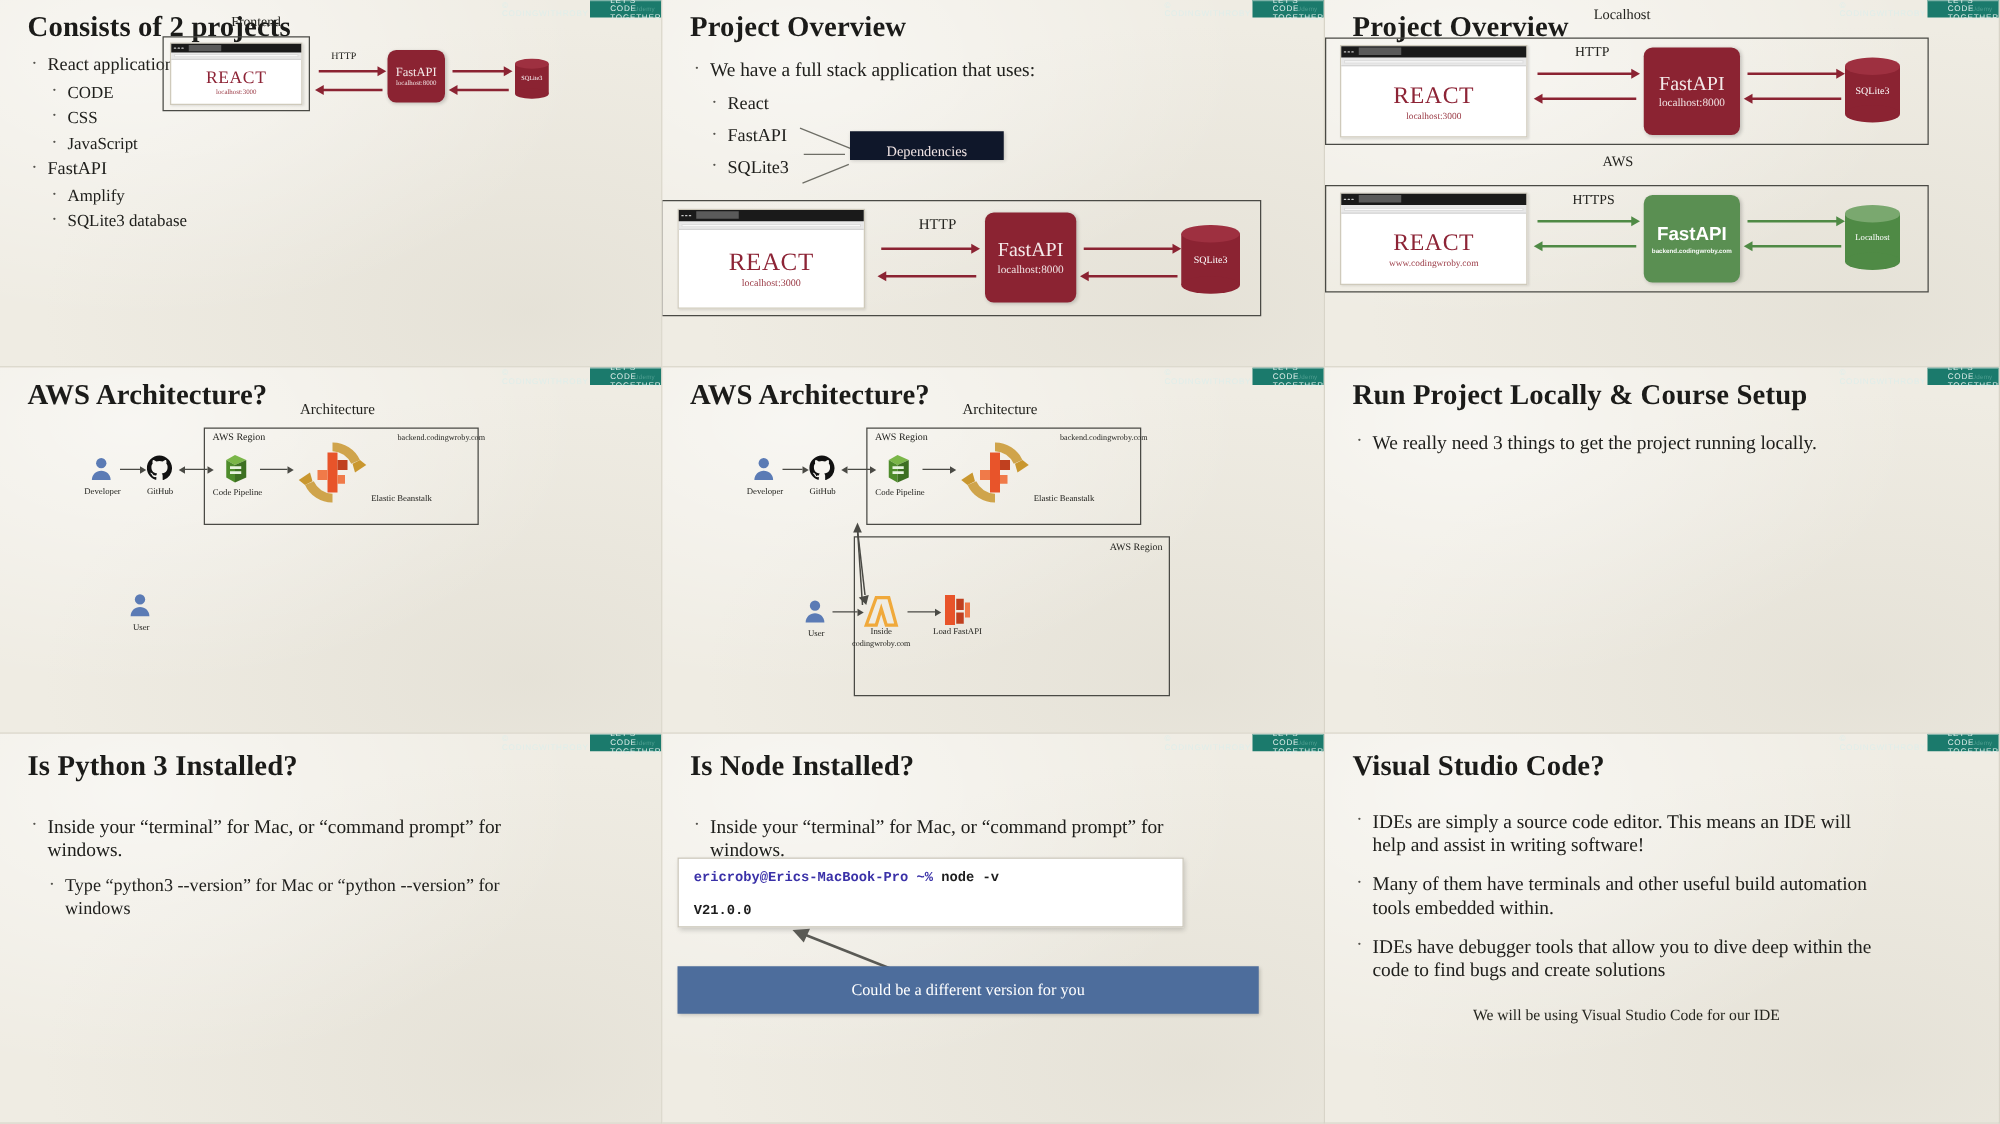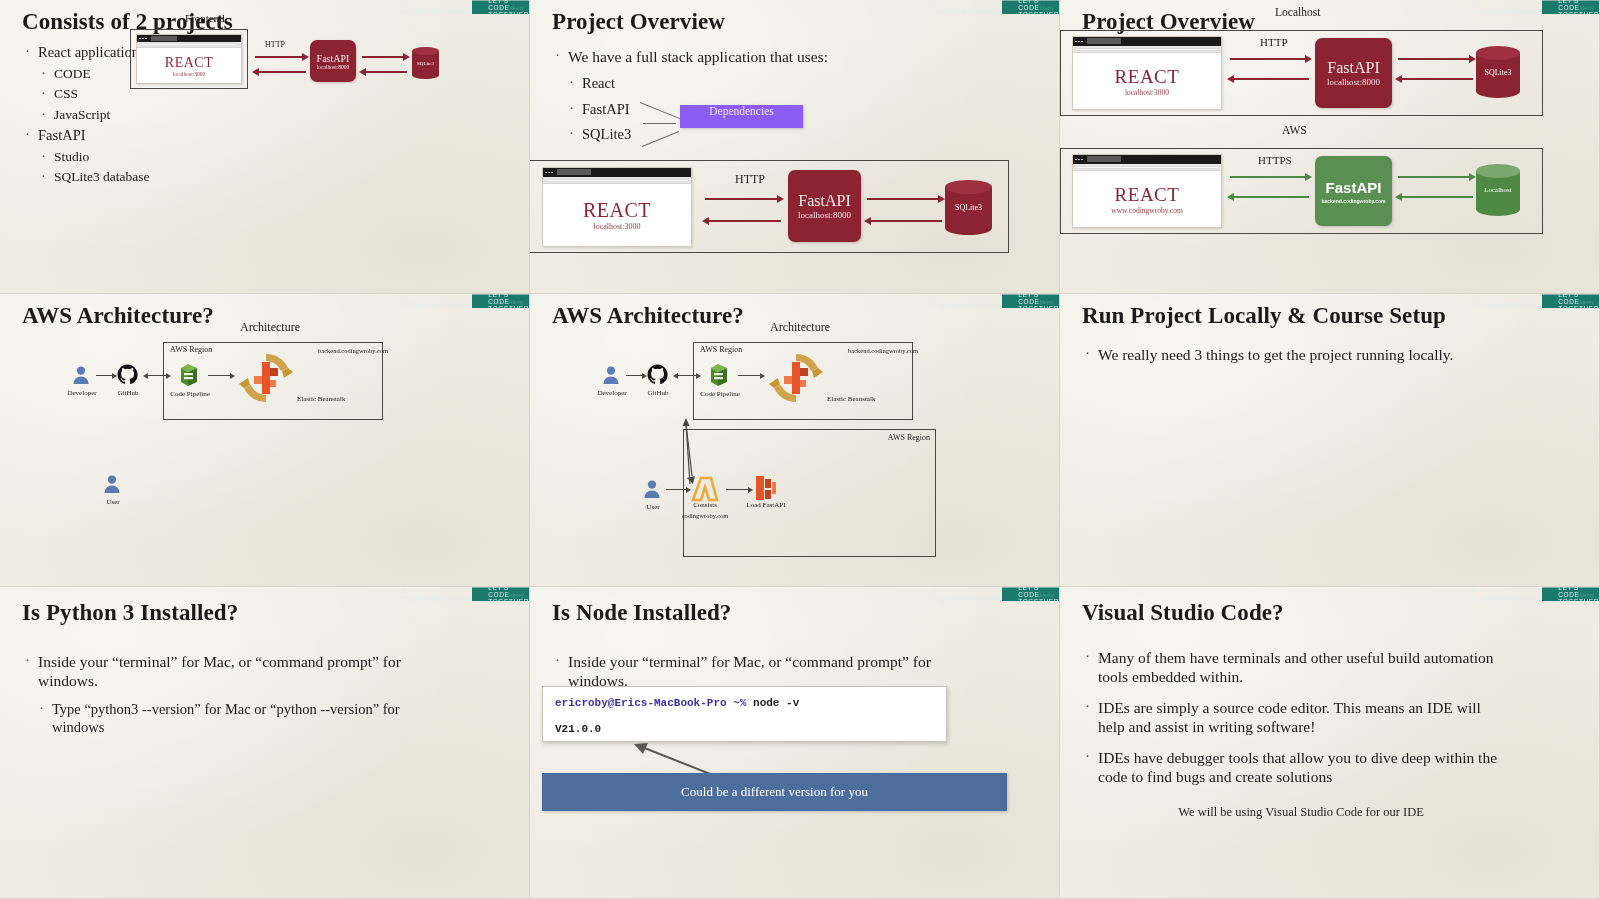--- a/index.html
+++ b/index.html
@@ -135,22 +135,22 @@
   .arrow.red { color:#8b2332; }
   .arrow.grn { color:#4f8a45; }
 
   .frame { position:absolute; border:1px solid #4a4a45; }
   .caption { position:absolute; color:#23231f; }
   .lblhttp { position:absolute; color:#23231f; }
 
   
   .dep-box {
     position:absolute;
-    background:#8b5cf6; color:#f0e4e4;
-    display:flex; align-items:flex-start; justify-content:center;
+    background:#0f172a; color:#f0e4e4;
+    display:flex; align-items:flex-end; justify-content:center;
     box-shadow:1px 1px 3px rgba(0,0,0,.18);
   }
   .leader { position:absolute; background:#6e6e66; height:1px; transform-origin:left center; }
 
   
   .term {
     position:absolute; background:#fff;
     border:1px solid #c9c4b6;
     box-shadow:1px 2px 4px rgba(0,0,0,.18);
     font-family:"Liberation Mono", monospace;
@@ -187,21 +187,21 @@
 
   <div class="slide">
     <div class="body">
       <div class="title t-lg">Consists of 2 projects</div>
       <ul class="bl" style="margin-top:10px">
         <li class="lvl1">React application</li>
         <li class="lvl2">CODE</li>
         <li class="lvl2">CSS</li>
         <li class="lvl2">JavaScript</li>
         <li class="lvl1">FastAPI</li>
-        <li class="lvl2">Studio</li>
+        <li class="lvl2">Amplify</li>
         <li class="lvl2">SQLite3 database</li>
       </ul>
 
       <div class="caption" style="left:185px; top:12px; font-size:11px;">Frontend</div>
       <div class="frame" style="left:130px; top:29px; width:118px; height:60px;"></div>
       <div class="browser" style="position:absolute; left:136px; top:34px; width:106px; height:50px;">
         <div class="bchrome">
             <i></i>
             <i></i>
             <i></i>
@@ -494,21 +494,21 @@
       <svg class="person" style="left:113px; top:185px;" width="18" height="20" viewBox="0 0 24 26">
         <circle cx="12" cy="7" r="5.5" fill="#5b7bb5"></circle>
         <path d="M2 25c0-6 4.5-10 10-10s10 4 10 10z" fill="#5b7bb5"></path>
       </svg>
       <div class="icon-label" style="left:106px; top:209px; width:34px;">User</div>
       <div class="greyarrow" style="left:136px; top:195px; width:20px;"></div>
 
       <svg class="person" style="left:160px; top:182px;" width="30" height="26" viewBox="0 0 30 26">
         <path d="M11 2 L21 2 L27 24 L19 24 L15 11 L11 24 L3 24 z" fill="none" stroke="#f0a93b" stroke-width="2.6"></path>
       </svg>
-      <div class="icon-label" style="left:152px; top:207px; width:46px; font-size:7px;">Consists</div>
+      <div class="icon-label" style="left:152px; top:207px; width:46px; font-size:7px;">Inside</div>
       <div class="icon-label" style="left:142px; top:218px; width:66px; font-size:6.5px;">codingwroby.com</div>
       <div class="greyarrow" style="left:196px; top:195px; width:22px;"></div>
 
       <svg class="person" style="left:222px; top:180px;" width="28" height="28" viewBox="0 0 28 28">
         <rect x="4" y="2" width="8" height="24" fill="#e8542a"></rect>
         <rect x="13" y="5" width="6" height="9" fill="#c0401f"></rect>
         <rect x="13" y="16" width="6" height="9" fill="#c0401f"></rect>
         <rect x="20" y="8" width="4" height="12" fill="#f07a49"></rect>
       </svg>
       <div class="icon-label" style="left:211px; top:207px; width:50px; font-size:7px;">Load FastAPI</div>
@@ -578,22 +578,22 @@
       <span class="left">LET'S CODE TOGETHER</span>
       <span class="right">© CODINGWITHROBY</span>
       <span class="udemy">Udemy</span>
     </div>
   </div>
 
   <div class="slide">
     <div class="body">
       <div class="title t-lg" style="margin-top:4px">Visual Studio Code?</div>
       <ul class="bl" style="margin-top:24px; padding-right:12px;">
+        <li class="lvl1b" style="margin-bottom:12px">IDEs are simply a source code editor. This means an IDE will help and assist in writing software!</li>
         <li class="lvl1b" style="margin-bottom:12px">Many of them have terminals and other useful build automation tools embedded within.</li>
-        <li class="lvl1b" style="margin-bottom:12px">IDEs are simply a source code editor. This means an IDE will help and assist in writing software!</li>
         <li class="lvl1b" style="margin-bottom:12px">IDEs have debugger tools that allow you to dive deep within the code to find bugs and create solutions</li>
       </ul>
       <div class="note" style="left:0; right:0; top:218px; text-align:center;">We will be using Visual Studio Code for our IDE</div>
     </div>
     <div class="footer">
       <span class="left">LET'S CODE TOGETHER</span>
       <span class="right">© CODINGWITHROBY</span>
       <span class="udemy">Udemy</span>
     </div>
   </div>

